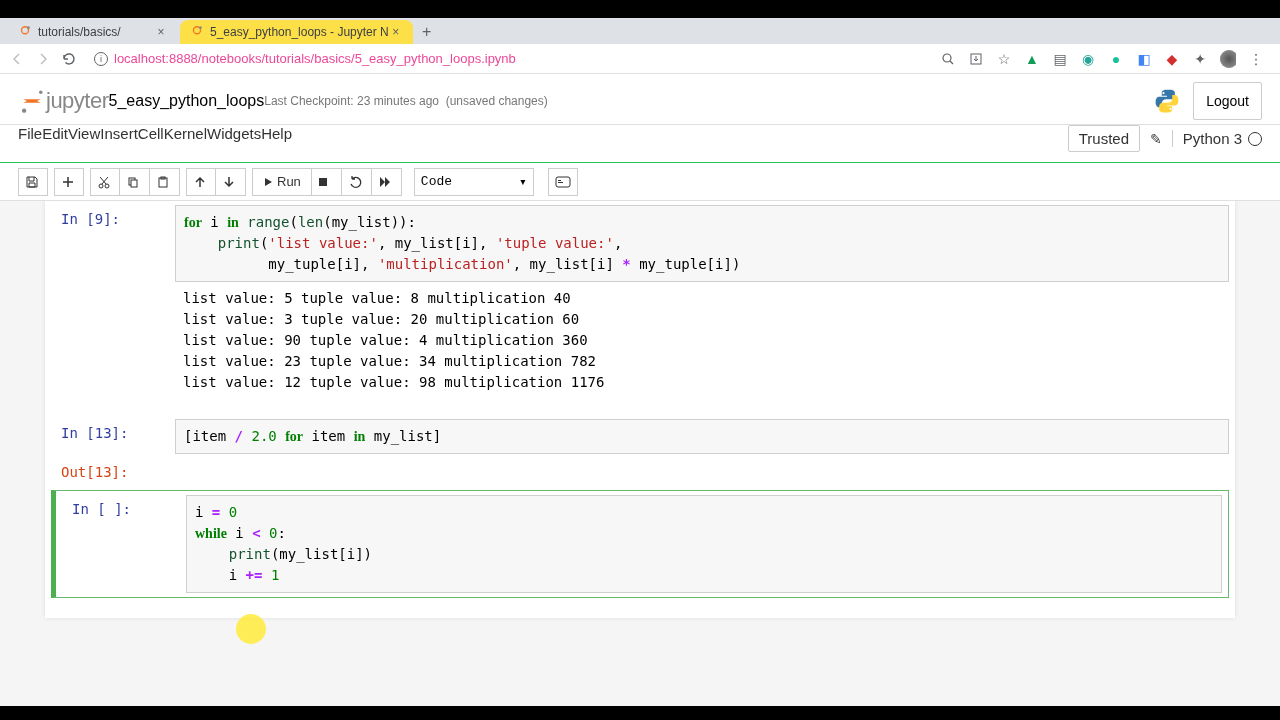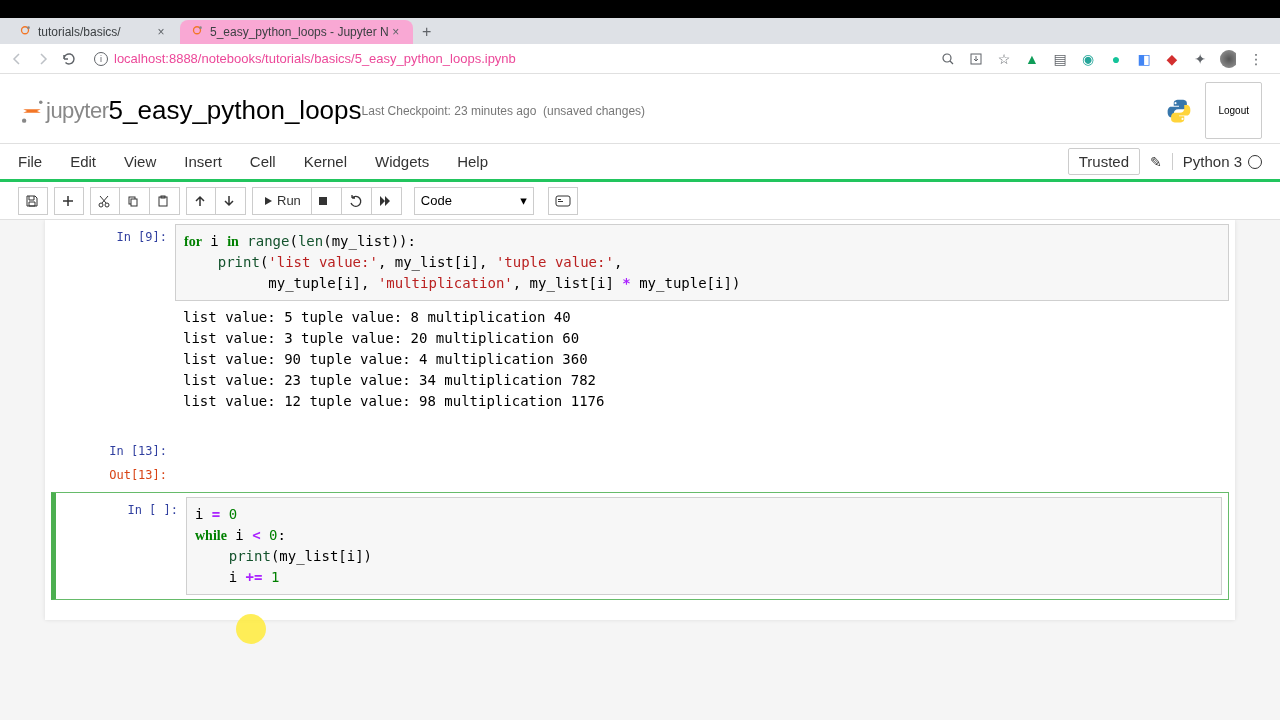--- a/index.html
+++ b/index.html
@@ -3,70 +3,70 @@
 <meta charset="utf-8">
 <style>
 * { margin: 0; padding: 0; box-sizing: border-box; }
 body { font-family: "Helvetica Neue", Helvetica, Arial, sans-serif; font-size: 14px; background: #000; width: 1280px; height: 720px; overflow: hidden; position: relative; }
 .blackbar-top { position: absolute; top: 0; left: 0; right: 0; height: 18px; background: #000; }
 .blackbar-bottom { position: absolute; bottom: 0; left: 0; right: 0; height: 18px; background: #000; }
 .viewport { position: absolute; top: 18px; left: 0; right: 0; bottom: 18px; background: #fff; }
 
 
 .tabstrip { height: 26px; background: #dee1e6; display: flex; align-items: flex-end; padding-left: 8px; }
-.tab { height: 24px; background: #f9a8d4; border-radius: 8px 8px 0 0; display: flex; align-items: center; padding: 0 10px; font-size: 12px; color: #3c4043; margin-right: 2px; position: relative; min-width: 170px; }
+.tab { height: 24px; background: #fde047; border-radius: 8px 8px 0 0; display: flex; align-items: center; padding: 0 10px; font-size: 12px; color: #3c4043; margin-right: 2px; position: relative; min-width: 170px; }
 .tab.inactive { background: transparent; }
 .tab .favicon { width: 14px; height: 14px; margin-right: 6px; display: inline-flex; }
 .tab .title { flex: 1; white-space: nowrap; overflow: hidden; text-overflow: ellipsis; }
 .tab .close { width: 14px; height: 14px; font-size: 12px; color: #5f6368; text-align: center; line-height: 14px; }
 .newtab { width: 24px; height: 24px; display: flex; align-items: center; justify-content: center; color: #5f6368; font-size: 16px; }
 
 
 .addressbar { height: 30px; background: #fff; border-bottom: 1px solid #e0e0e0; display: flex; align-items: center; padding: 0 8px; gap: 8px; }
 .navbtn { width: 18px; height: 18px; color: #5f6368; display: flex; align-items: center; justify-content: center; }
 .navbtn.disabled { color: #bdc1c6; }
 .urlbox { flex: 1; display: flex; align-items: center; gap: 6px; color: #5f6368; font-size: 13px; padding: 0 8px; }
 .urlbox .info { width: 14px; height: 14px; border: 1px solid #5f6368; border-radius: 50%; font-size: 9px; display: flex; align-items: center; justify-content: center; }
 .url-text { color: #ec4899; }
 .right-icons { display: flex; align-items: center; gap: 12px; padding-right: 8px; }
 .right-icons .ic { width: 16px; height: 16px; color: #5f6368; font-size: 14px; display: flex; align-items: center; justify-content: center; }
 
 
 .jp-header { padding: 8px 18px 4px; display: flex; align-items: center; gap: 0; border-bottom: 1px solid #e0e0e0; }
 .jp-logo { width: 28px; height: 28px; }
 .jp-brand { font-size: 22px; color: #888; letter-spacing: -0.5px; }
-.jp-title { font-size: 26px; color: #000; }
+.jp-title { font-size: 16px; color: #000; }
 .jp-checkpoint { font-size: 12px; color: #777; }
 .jp-right { margin-left: auto; display: flex; align-items: center; gap: 12px; }
 .py-logo { width: 28px; height: 28px; }
-.logout { border: 1px solid #ccc; padding: 22px 12px; border-radius: 2px; font-size: 10px; background: #fff; }
-
-
-.menubar { display: flex; align-items: center; padding: 0 18px; height: 38px; border-bottom: 3px solid #22c55e; gap: 28px; }
+.logout { border: 1px solid #ccc; padding: 10px 12px; border-radius: 2px; font-size: 14px; background: #fff; }
+
+
+.menubar { display: flex; align-items: flex-start; padding: 0 18px; height: 38px; border-bottom: 1px solid #22c55e; }
 .menu-item { font-size: 15px; color: #333; }
 .menu-right { margin-left: auto; display: flex; align-items: center; gap: 10px; }
 .trusted { border: 1px solid #ccc; padding: 4px 10px; font-size: 15px; color: #333; border-radius: 2px; }
 .pencil { font-size: 14px; color: #333; }
 .kernel-name { font-size: 15px; color: #333; border-left: 1px solid #ccc; padding-left: 10px; display: flex; align-items: center; gap: 6px; }
 .kernel-name .circ { width: 14px; height: 14px; border: 1.5px solid #333; border-radius: 50%; }
 
 
 .toolbar { display: flex; align-items: center; padding: 4px 18px; height: 38px; border-bottom: 1px solid #e0e0e0; gap: 0; }
 .tbtn { height: 28px; min-width: 30px; border: 1px solid #ccc; background: #fff; display: flex; align-items: center; justify-content: flex-start; font-size: 13px; color: #333; padding: 0 6px; }
 .tgroup { display: flex; margin-right: 6px; }
 .tgroup .tbtn:not(:first-child) { border-left: none; }
 .run-btn { gap: 4px; padding: 0 10px; }
-.cell-type { width: 120px; height: 28px; border: 1px solid #ccc; padding: 0 6px; font-size: 13px; display: flex; align-items: center; justify-content: space-between; margin-left: 6px; }
+.cell-type { width: 120px; height: 28px; border: 1px solid #ccc; padding: 0 6px; font-size: 13px; display: flex; align-items: center; justify-content: space-between; margin-left: 6px; font-family: Liberation Mono, monospace; }
 
 
 .notebook-bg { background: #f5f5f5; padding: 0; height: calc(100% - 26px - 30px - 47px - 38px - 38px); overflow: hidden; position: relative; }
 .notebook-container { background: #fff; margin: 0 45px 20px 45px; box-shadow: 0 0 4px rgba(0,0,0,0.1); padding-bottom: 14px; }
 .cell { display: flex; padding: 4px 6px 4px 0; }
 .cell.selected { border: 1px solid #66bb6a; border-left: 5px solid #4caf50; margin: 6px; padding: 4px 6px 4px 0; }
-.prompt { width: 130px; text-align: right; font-family: monospace; font-size: 12px; padding: 6px 8px 0 16px; }
+.prompt { width: 130px; font-family: monospace; font-size: 14px; padding: 6px 8px 0 16px; }
 .prompt-in { color: #303f9f; }
 .prompt-out { color: #d84315; }
 .cell-body { flex: 1; }
 .input-area { border: 1px solid #cfcfcf; background: #f7f7f7; padding: 6px 8px; font-family: monospace; font-size: 14px; line-height: 1.5; white-space: pre; }
 .output-area { padding: 6px 8px; font-family: monospace; font-size: 14px; line-height: 1.5; white-space: pre; }
 .out-cell { display: flex; padding: 0 6px 4px 0; }
 
 
 .kw { color: #008000; font-weight: bold; font-family: Liberation Serif, serif; }
 .bi { color: #14532d; }
@@ -310,20 +310,23 @@
           <div class="output-area">list value: 5 tuple value: 8 multiplication 40
 list value: 3 tuple value: 20 multiplication 60
 list value: 90 tuple value: 4 multiplication 360
 list value: 23 tuple value: 34 multiplication 782
 list value: 12 tuple value: 98 multiplication 1176</div>
         </div>
       </div>
 
       <div class="cell" style="padding-top:16px">
         <div class="prompt prompt-in">In [13]:</div>
+        <div class="cell-body">
+          <div class="input-area" id="code2"><span>[item </span><span class="op">/</span><span> </span><span class="num">2.0</span><span> </span><span class="kw">for</span><span> item </span><span class="kw">in</span><span> my_list]</span></div>
+        </div>
       </div>
       <div class="out-cell">
         <div class="prompt prompt-out">Out[13]:</div>
       </div>
 
       <div class="cell selected">
         <div class="prompt prompt-in">In [ ]:</div>
         <div class="cell-body">
           <div class="input-area" id="code3"><span>i </span><span class="op">=</span><span> </span><span class="num">0</span><span>
 </span><span class="kw">while</span><span> i </span><span class="op">&lt;</span><span> </span><span class="num">0</span><span>:

